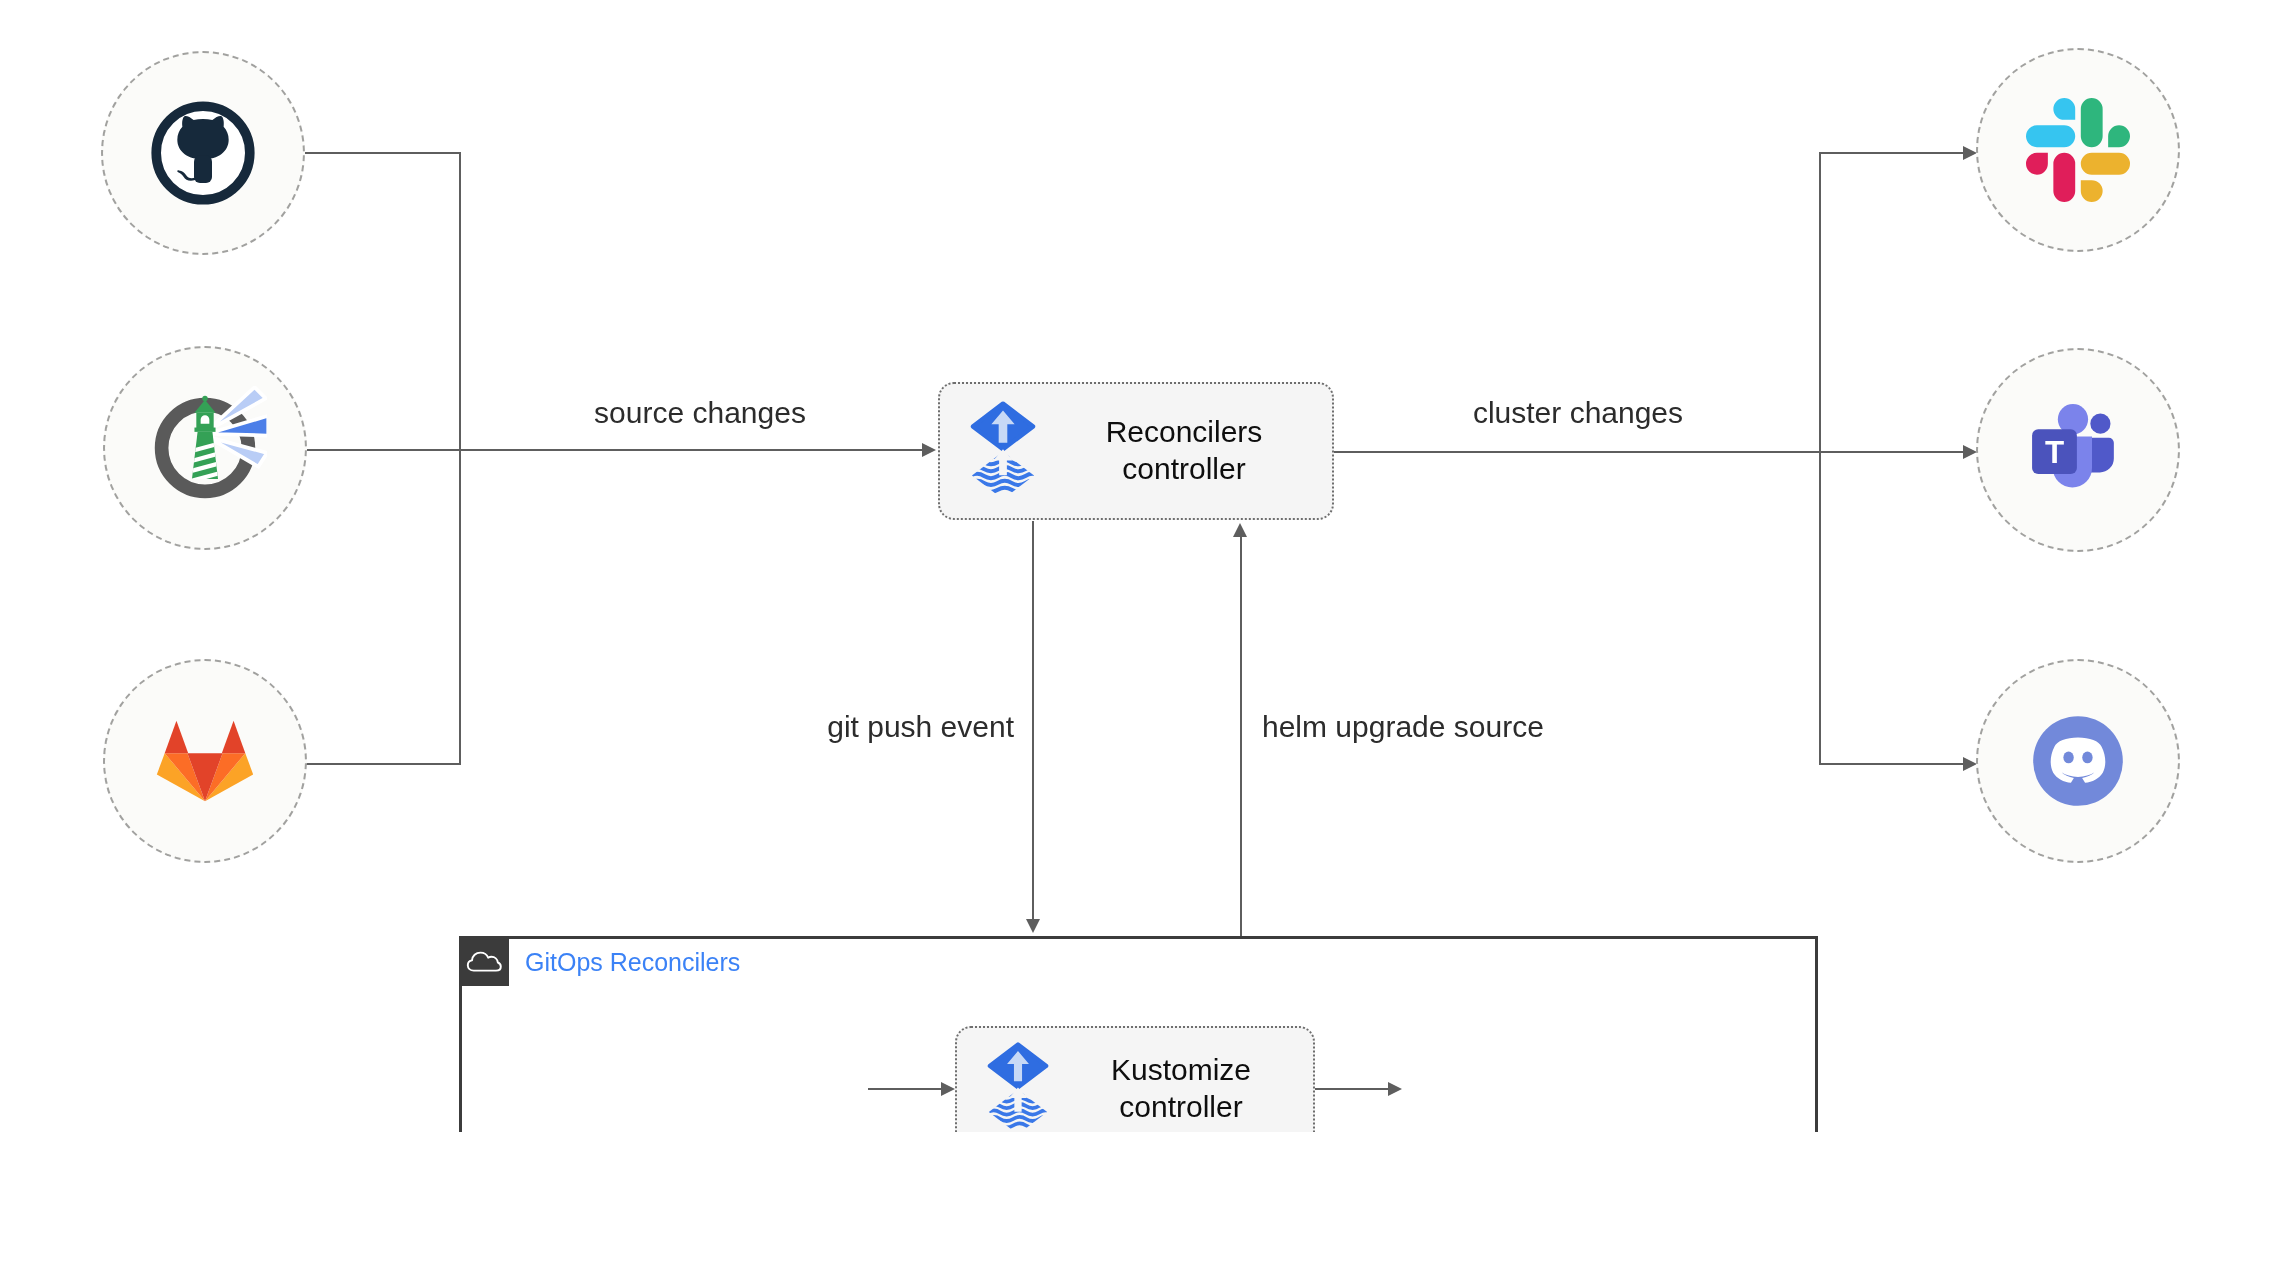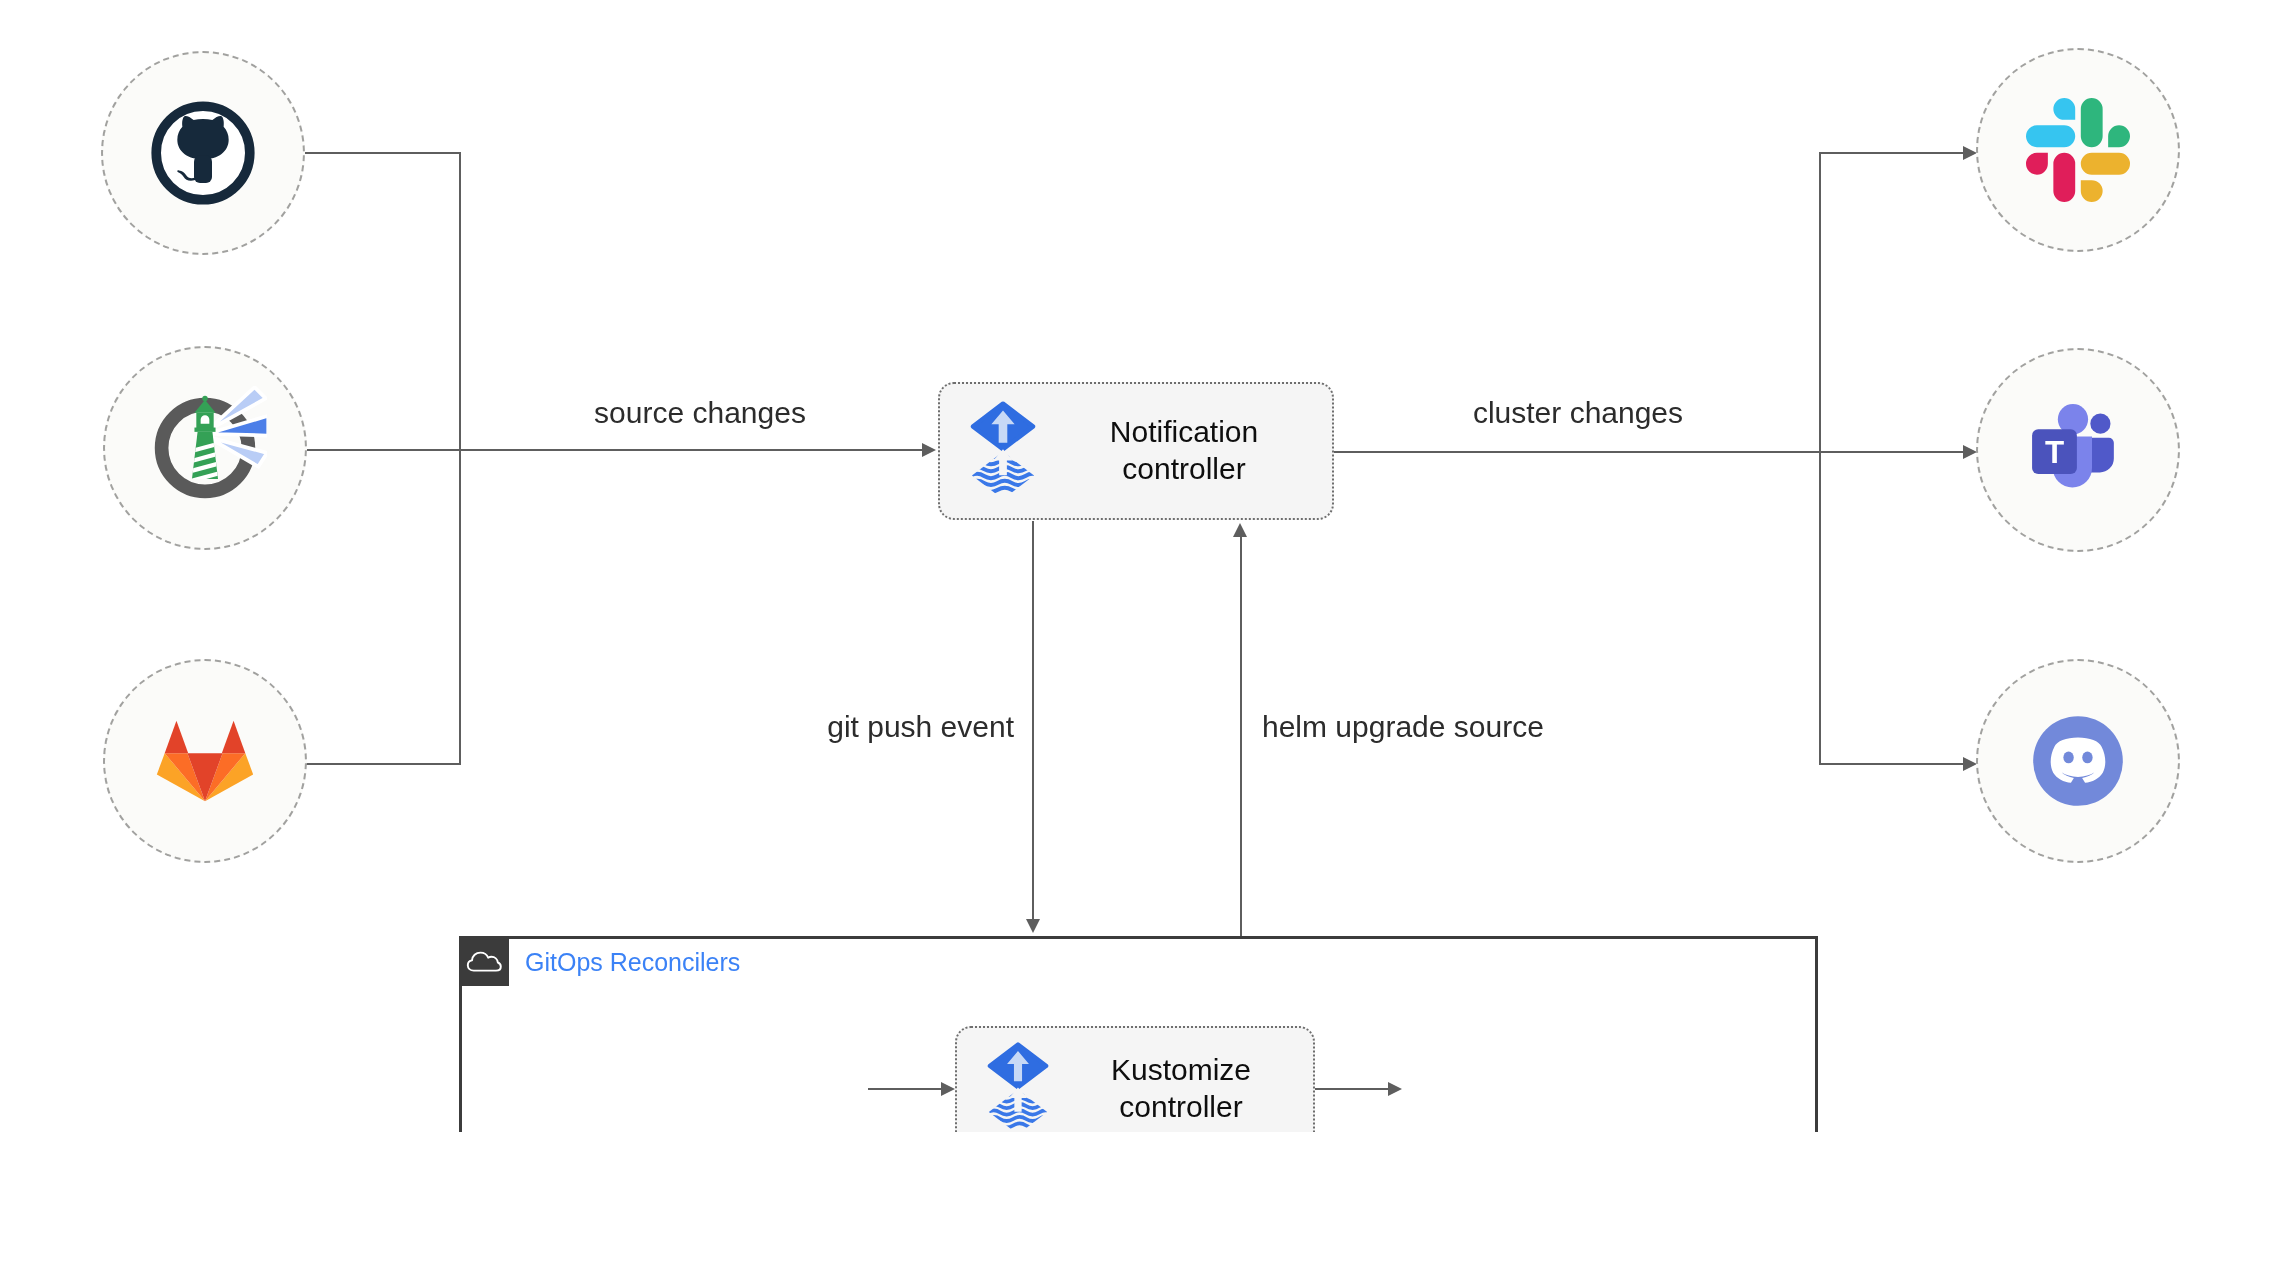--- a/index.html
+++ b/index.html
@@ -177,21 +177,21 @@
       <ellipse cx="42" cy="47" rx="4.4" ry="5" fill="#7289da"></ellipse>
       <ellipse cx="58" cy="47" rx="4.4" ry="5" fill="#7289da"></ellipse>
     </svg>
   </div>
 
   <div class="ctrl-box" style="left:938px;top:382px;width:396px;height:138px">
     <svg width="66" height="100" viewBox="0 0 76 116">
         <use href="#flux-logo"></use>
       </svg>
     <div class="ctrl-label">
-        <span>Notification controller</span>
+        <span>Reconcilers controller</span>
       </div>
   </div>
 
   <div class="group-box"></div>
   <div class="group-corner">
     <svg width="36" height="28" viewBox="0 0 60 44">
       <path d="M13 38 C7 38 3 34 3 29 C3 24.5 6 21.5 10 21 C10.5 13.5 16.5 8 24 8 C30 8 35 11.5 37 16.5 C38.5 15.5 40.5 15 42.5 15 C48 15 52.5 19 53 24.5 C56 25.5 58 28 58 31.5 C58 35.5 54.5 38 50 38 Z" fill="none" stroke="#ffffff" stroke-width="3.2" stroke-linejoin="round"></path>
     </svg>
   </div>
   <div class="group-label">GitOps Reconcilers</div>

